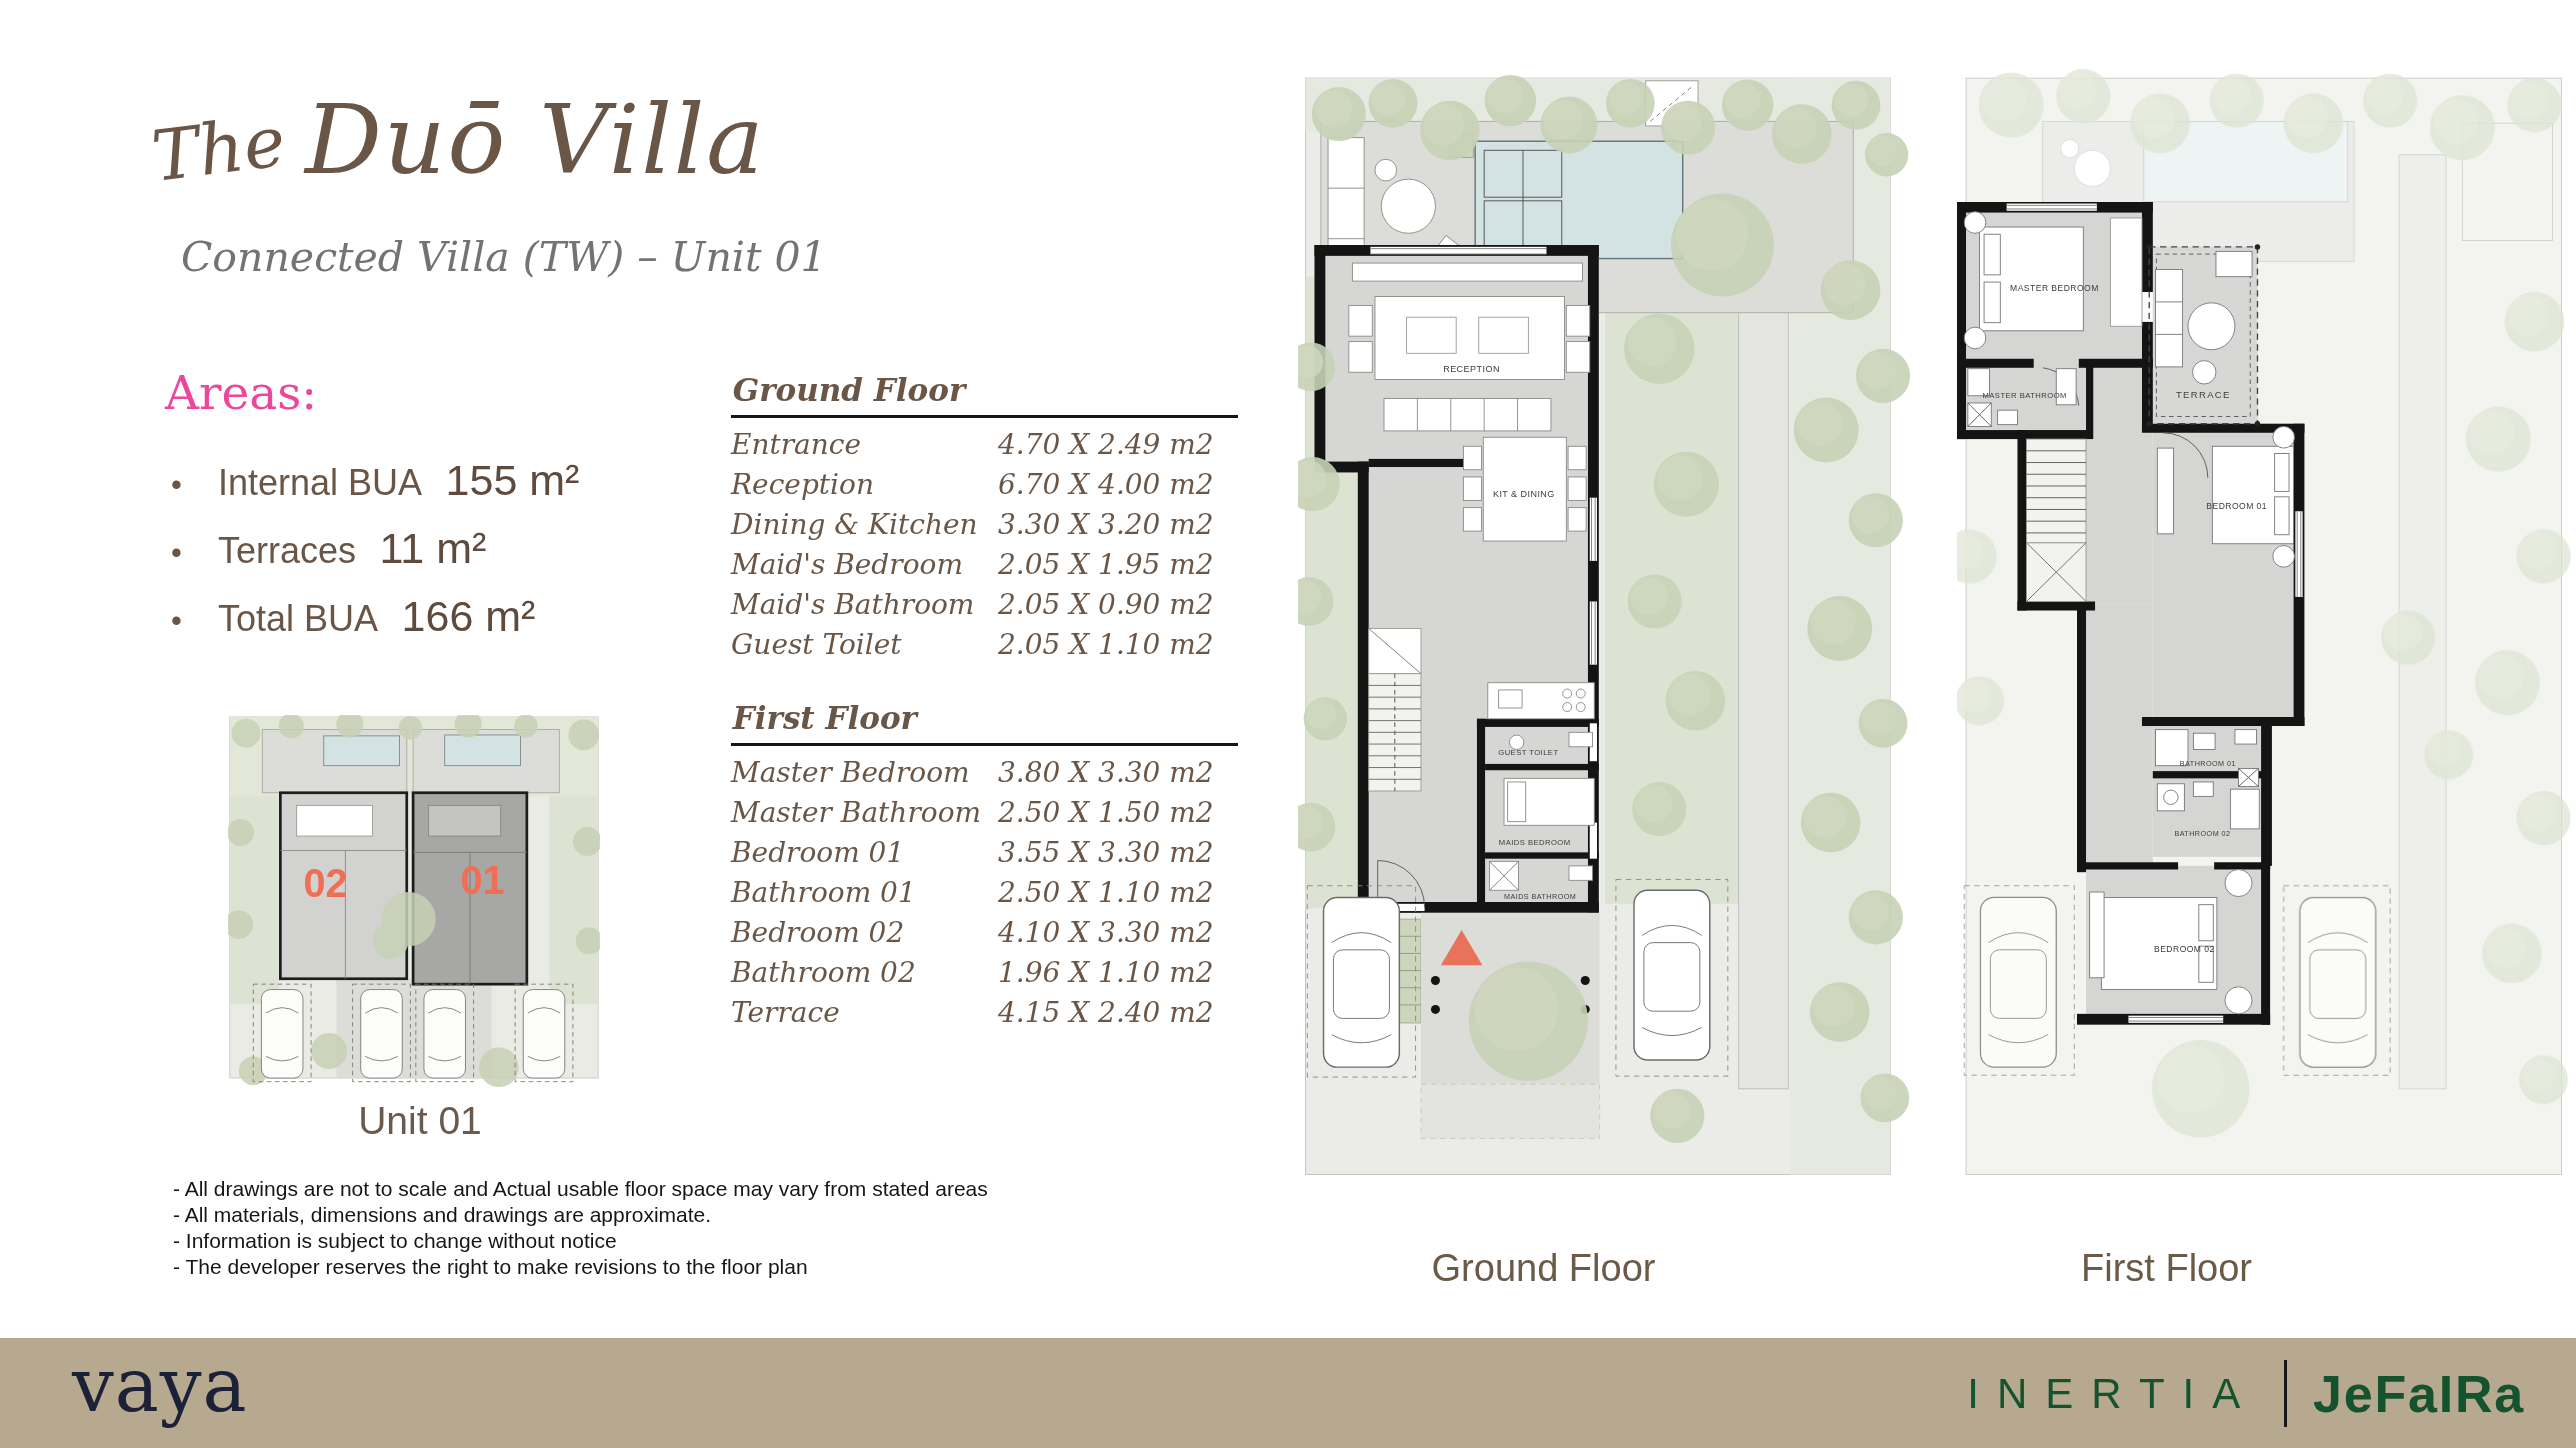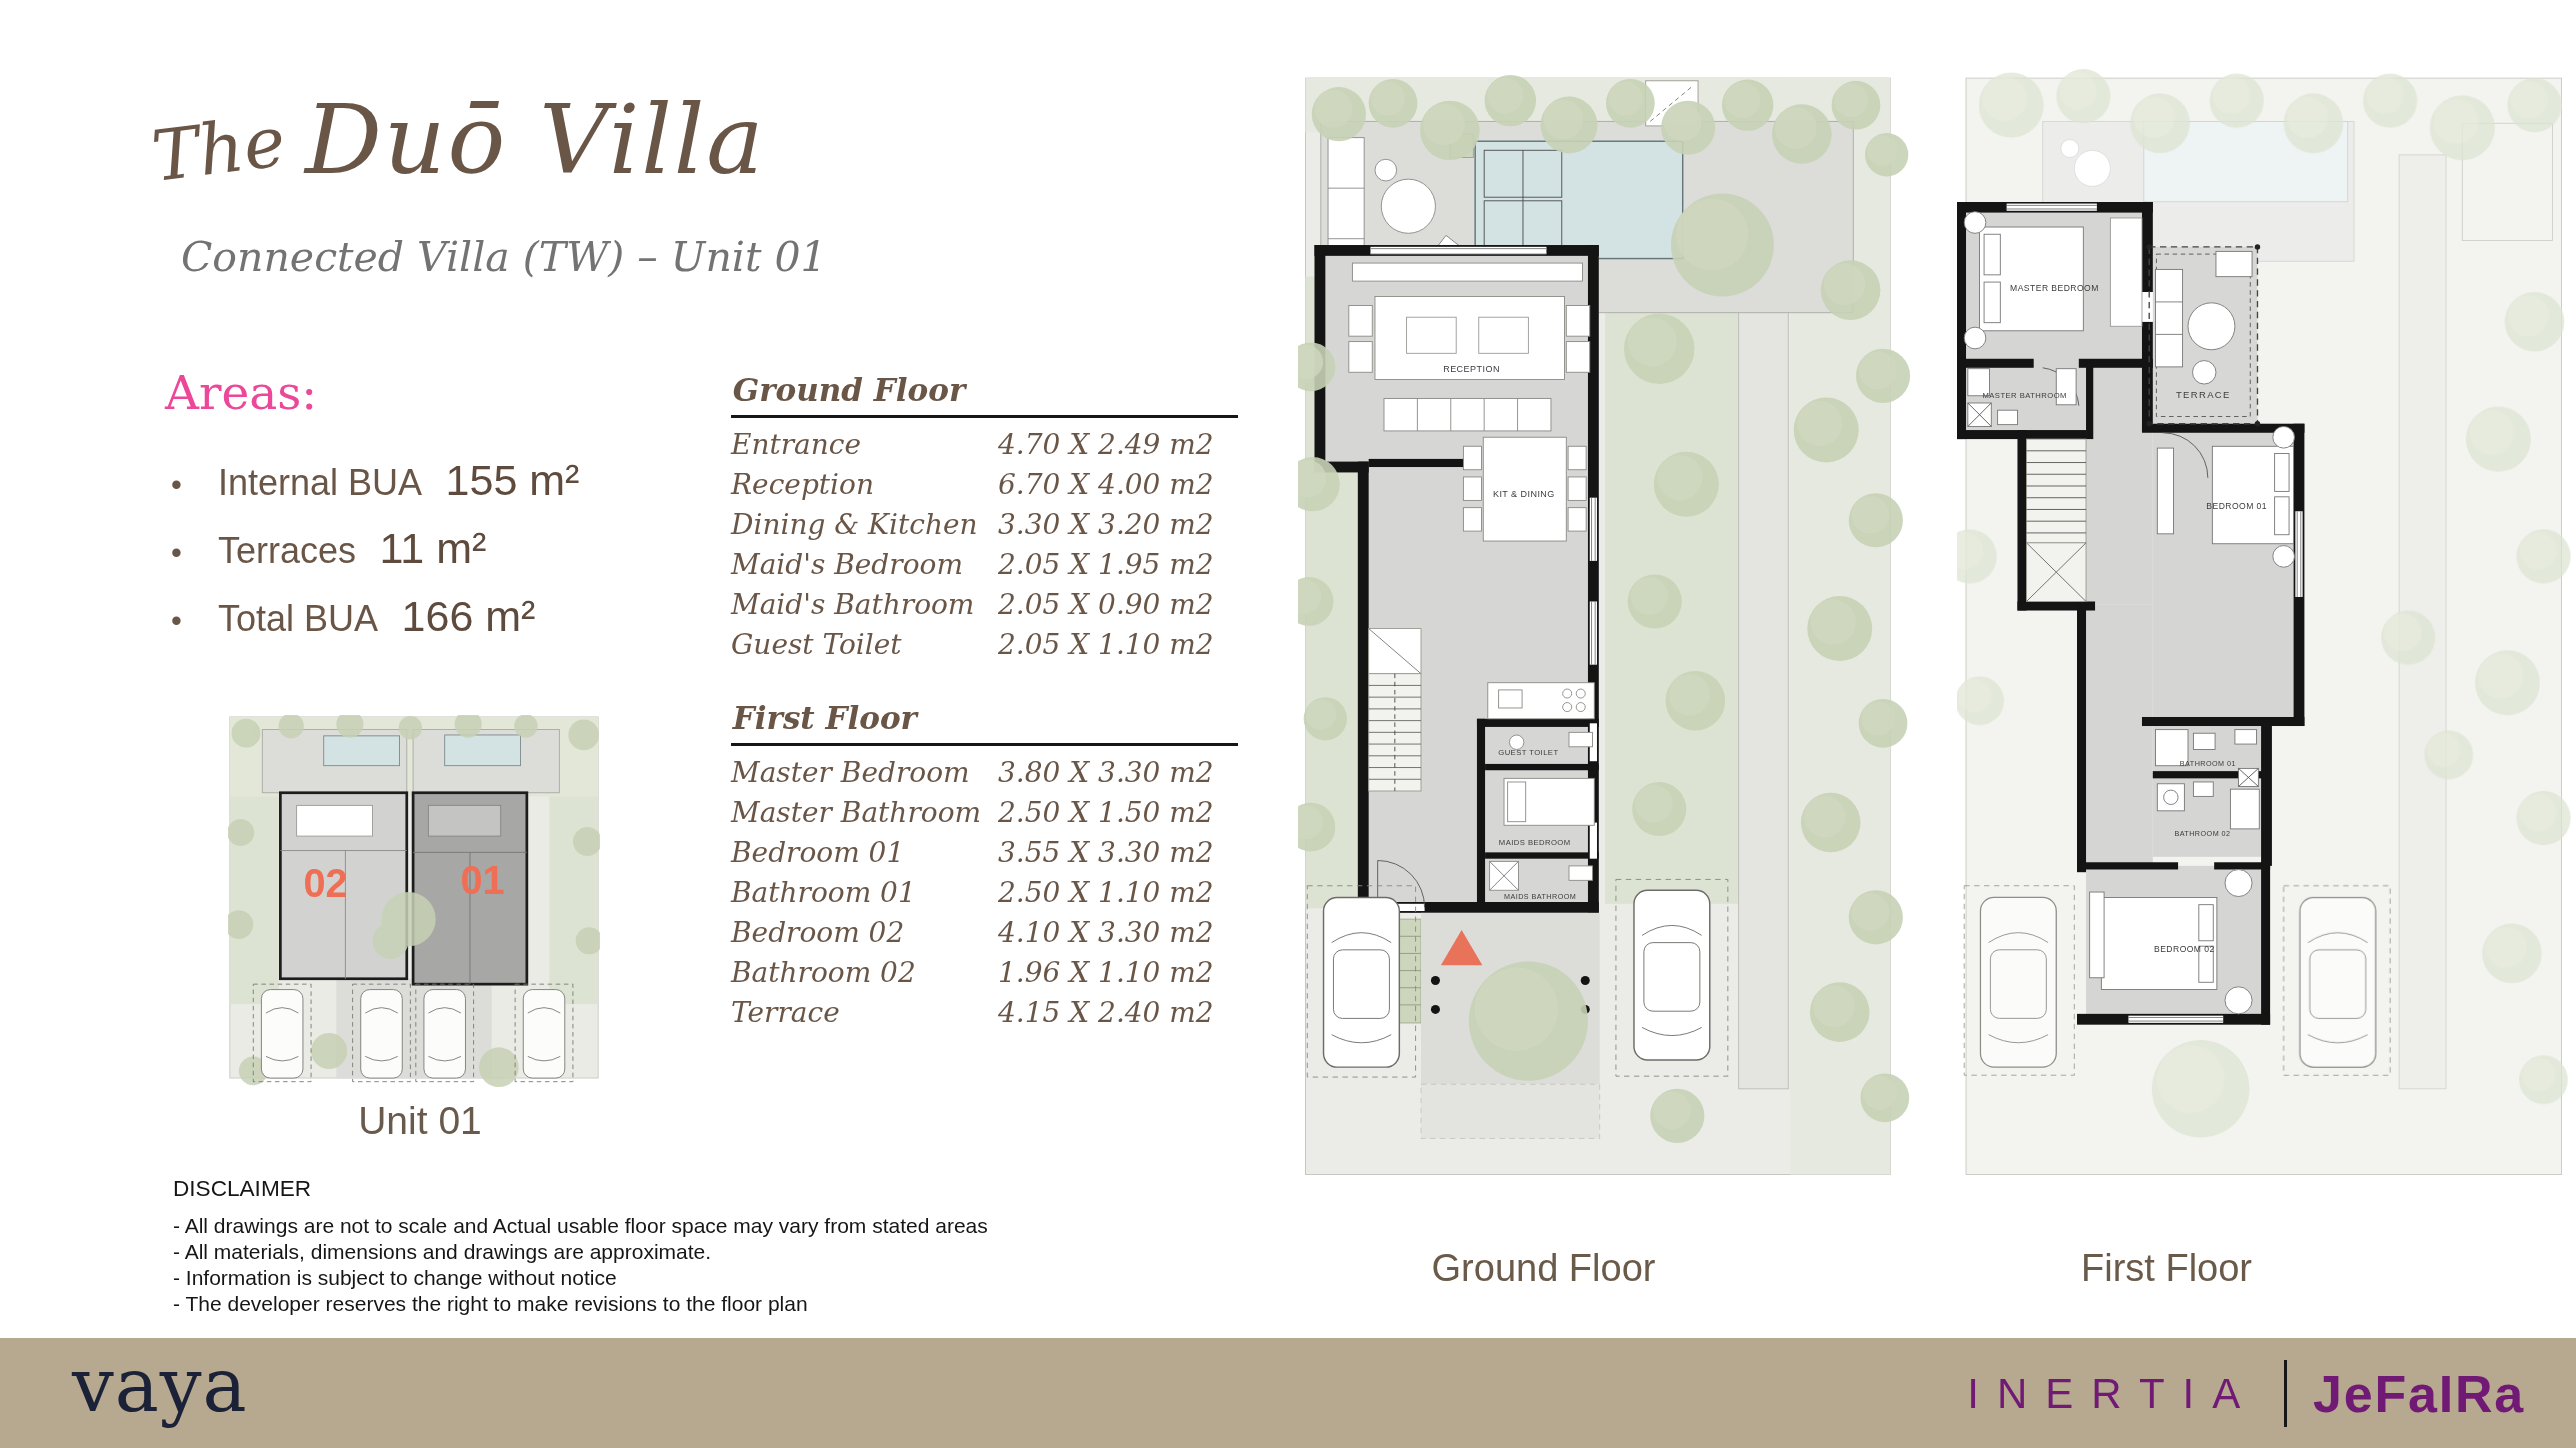--- a/index.html
+++ b/index.html
@@ -49,21 +49,21 @@
   .plan-caption{width:289px;text-align:center;font-size:38px;color:#6a5a49;}
   .cap-ground{left:1399px;top:1247px;}
   .cap-first{left:2022px;top:1247px;}
   svg text{font-family:"Liberation Sans",sans-serif;}
 
   
   .footer{left:0;top:1338px;width:2576px;height:137px;background:#b7a990;}
   .vaya{position:absolute;left:72px;top:7.2px;font-family:"DejaVu Serif",serif;
         font-size:74px;line-height:1.1;color:#1b2136;letter-spacing:0.9px;}
   .footer-right{position:absolute;right:51px;top:0;height:111px;display:flex;
-                align-items:center;gap:26px;color:#701a75;}
+                align-items:center;gap:26px;color:#14532d;}
   .inertia{font-size:42px;letter-spacing:18px;font-weight:500;}
   .logo-divider{width:2.7px;height:67px;background:#17171a;}
   .jefaira{font-size:52px;font-weight:bold;letter-spacing:1.8px;}
 </style>
 </head>
 <body>
 
 <div class="page">
 
   <div class="abs script-the">The</div>
@@ -206,21 +206,20 @@
       <path d="M152,330 Q170,318 188,330 M152,378 Q170,388 188,378" fill="none"></path>
       <path d="M222,330 Q240,318 258,330 M222,378 Q240,388 258,378" fill="none"></path>
       <path d="M332,330 Q350,318 368,330 M332,378 Q350,388 368,378" fill="none"></path>
     </g>
     <text x="108" y="202" font-size="44" font-weight="bold" fill="#ee6f55" text-anchor="middle">02</text>
     <text x="282" y="198" font-size="44" font-weight="bold" fill="#ee6f55" text-anchor="middle">01</text>
   </svg>
   <div class="abs unit-caption">Unit 01</div>
 
   <div class="abs disclaimer">
-    <div class="disc-heading">DISCLAIMER</div>
     <div class="disc-line">- All drawings are not to scale and Actual usable floor space may vary from stated areas</div>
     <div class="disc-line">- All materials, dimensions and drawings are approximate.</div>
     <div class="disc-line">- Information is subject to change without notice</div>
     <div class="disc-line">- The developer reserves the right to make revisions to the floor plan</div>
   </div>
 
   <svg class="abs plan-ground" width="616" height="1184" viewBox="0 0 682 1312">
     <defs>
       <g id="tg">
           <circle r="30" fill="#c7d1b5" opacity="0.9"></circle>

